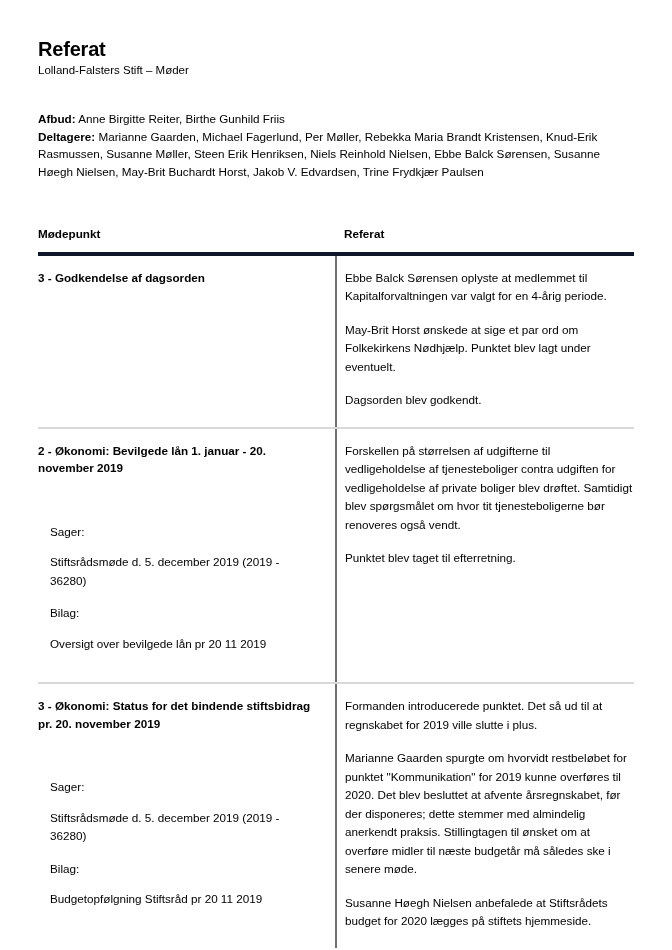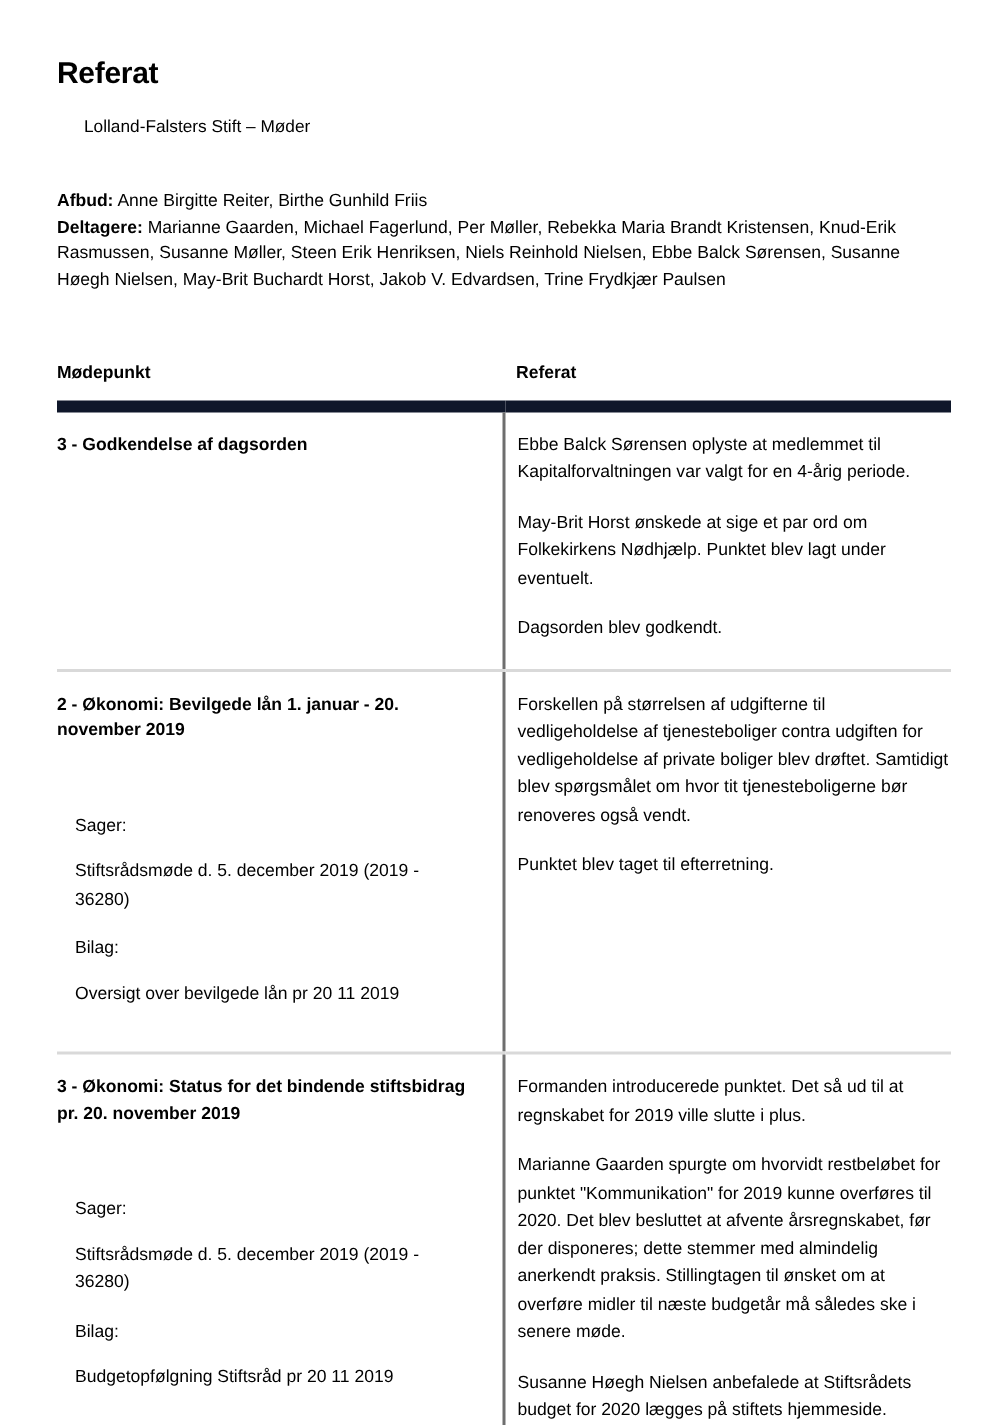--- a/index.html
+++ b/index.html
@@ -28,21 +28,21 @@
     font-size: 20px;
     font-weight: bold;
     line-height: 1.15;
     margin: 0 0 3px 0;
     letter-spacing: -0.2px;
   }
   .doc-subtitle {
     font-size: 11.5px;
     font-weight: normal;
     line-height: 1.2;
-    margin: 18px;
+    margin: 0;
   }
 
   .meeting-title {
     font-size: 14.5px;
     font-weight: bold;
     line-height: 1.2;
     margin: 42px 0 0 0;
     letter-spacing: -0.1px;
   }
 
@@ -68,21 +68,21 @@
   }
   .minutes-table col.c-point { width: 298px; }
   .minutes-table col.c-ref   { width: 298px; }
 
   .minutes-table th {
     text-align: left;
     font-size: 11.7px;
     font-weight: bold;
     padding: 0 0 12px 0;
     vertical-align: bottom;
-    border-bottom: 8px solid #0f172a;
+    border-bottom: 4px solid #0f172a;
   }
   .minutes-table th.th-ref {
     padding-left: 8px;
   }
 
   .minutes-table td {
     vertical-align: top;
     font-size: 11.7px;
     line-height: 1.58;
     padding: 13px 0 17px 0;

